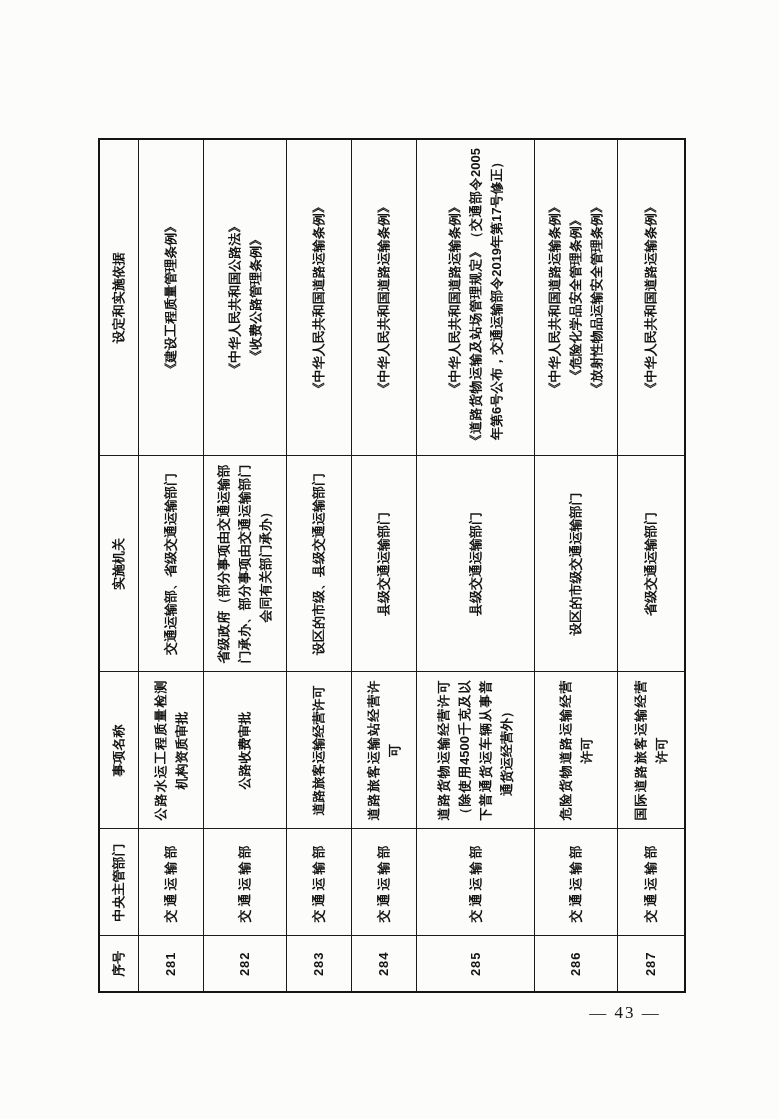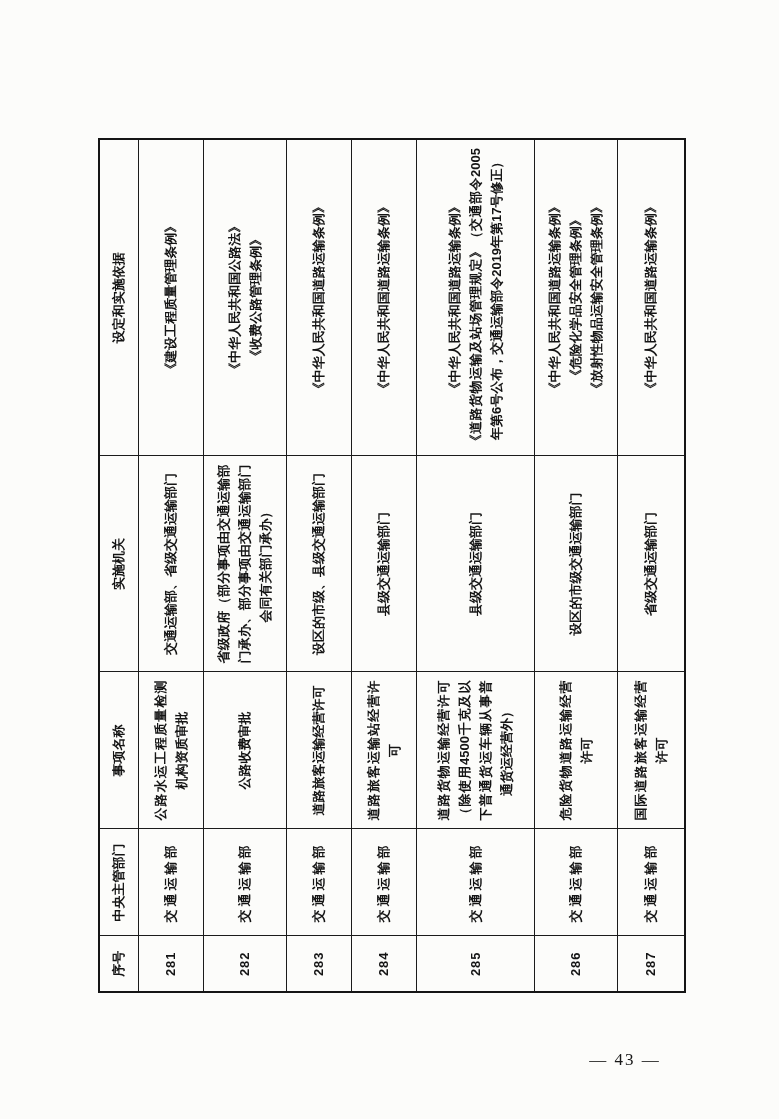--- a/index.html
+++ b/index.html
@@ -108,15 +108,15 @@
           <td class="c-agency">省级交通运输部门</td>
           <td class="c-basis">《中华人民共和国道路运输条例》</td>
         </tr>
       </tbody>
         </table>
     </div>
   </div>
 
   <div style="position:absolute;left:570px;top:1003px;width:110px;text-align:center;
               font-family:'Liberation Serif','DejaVu Serif',serif;font-size:17px;
-              letter-spacing:2px;color:#161616;margin-top:47px;">— 43 —</div>
+              letter-spacing:2px;color:#161616;">— 43 —</div>
 
 </div>
 
 </body></html>

